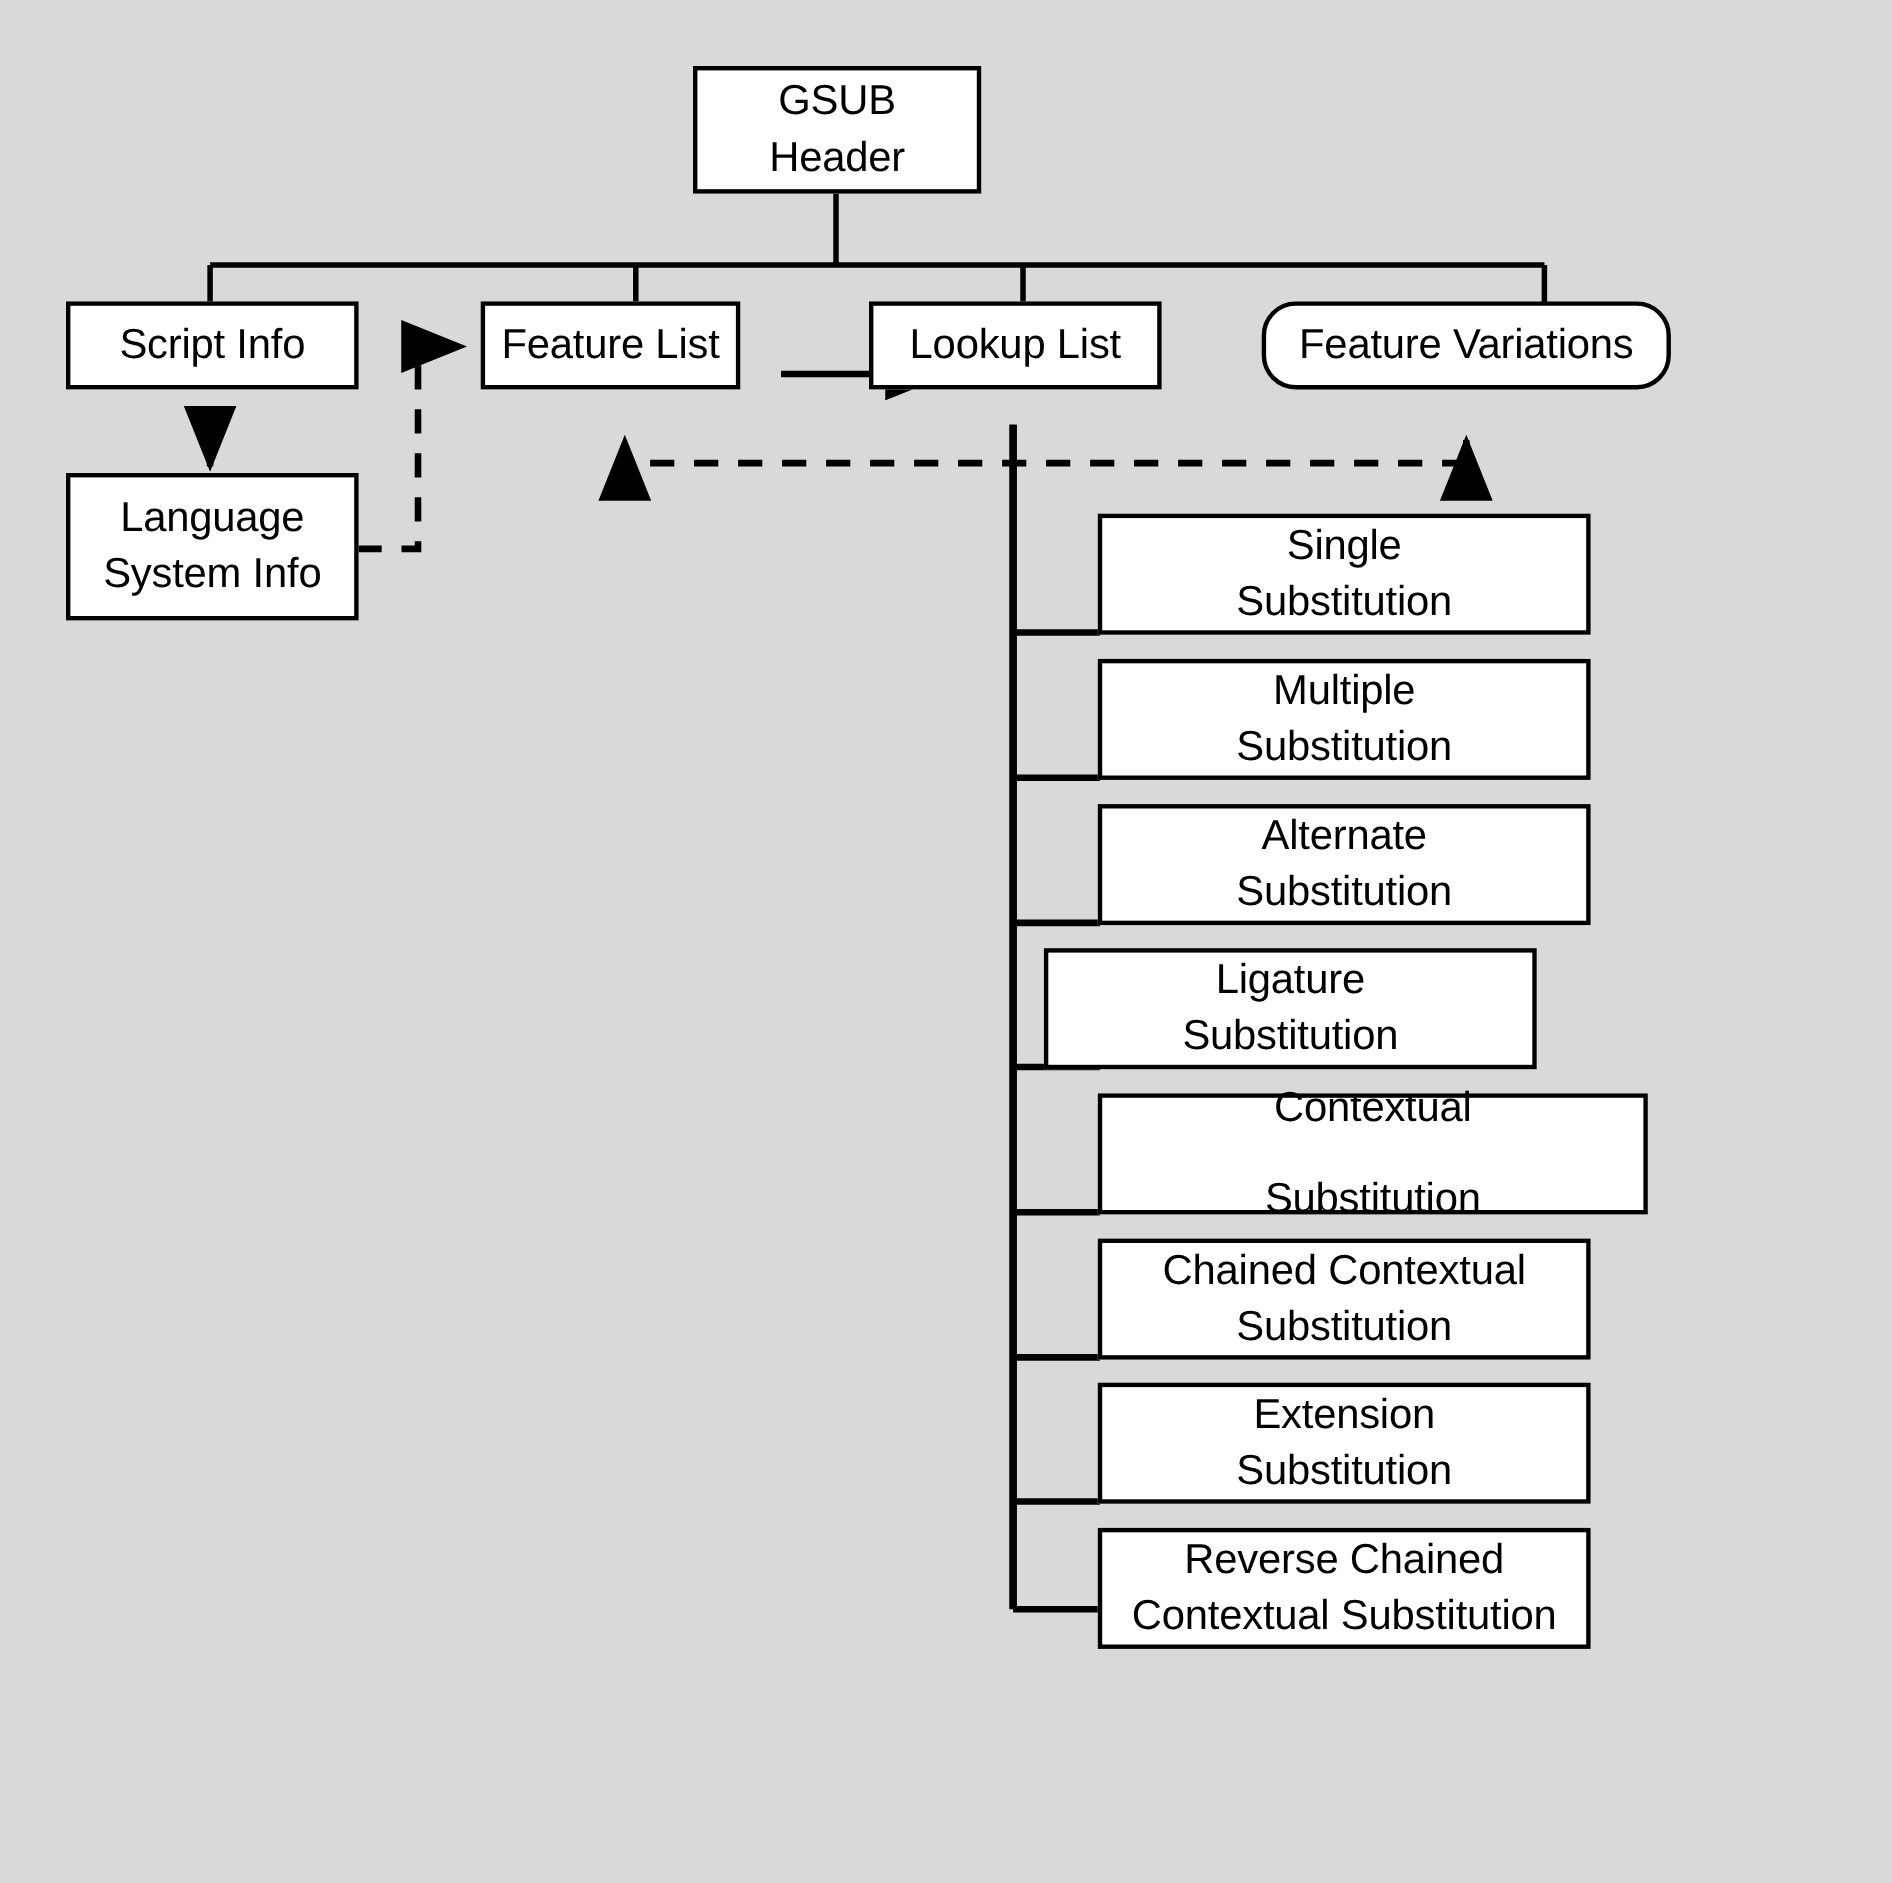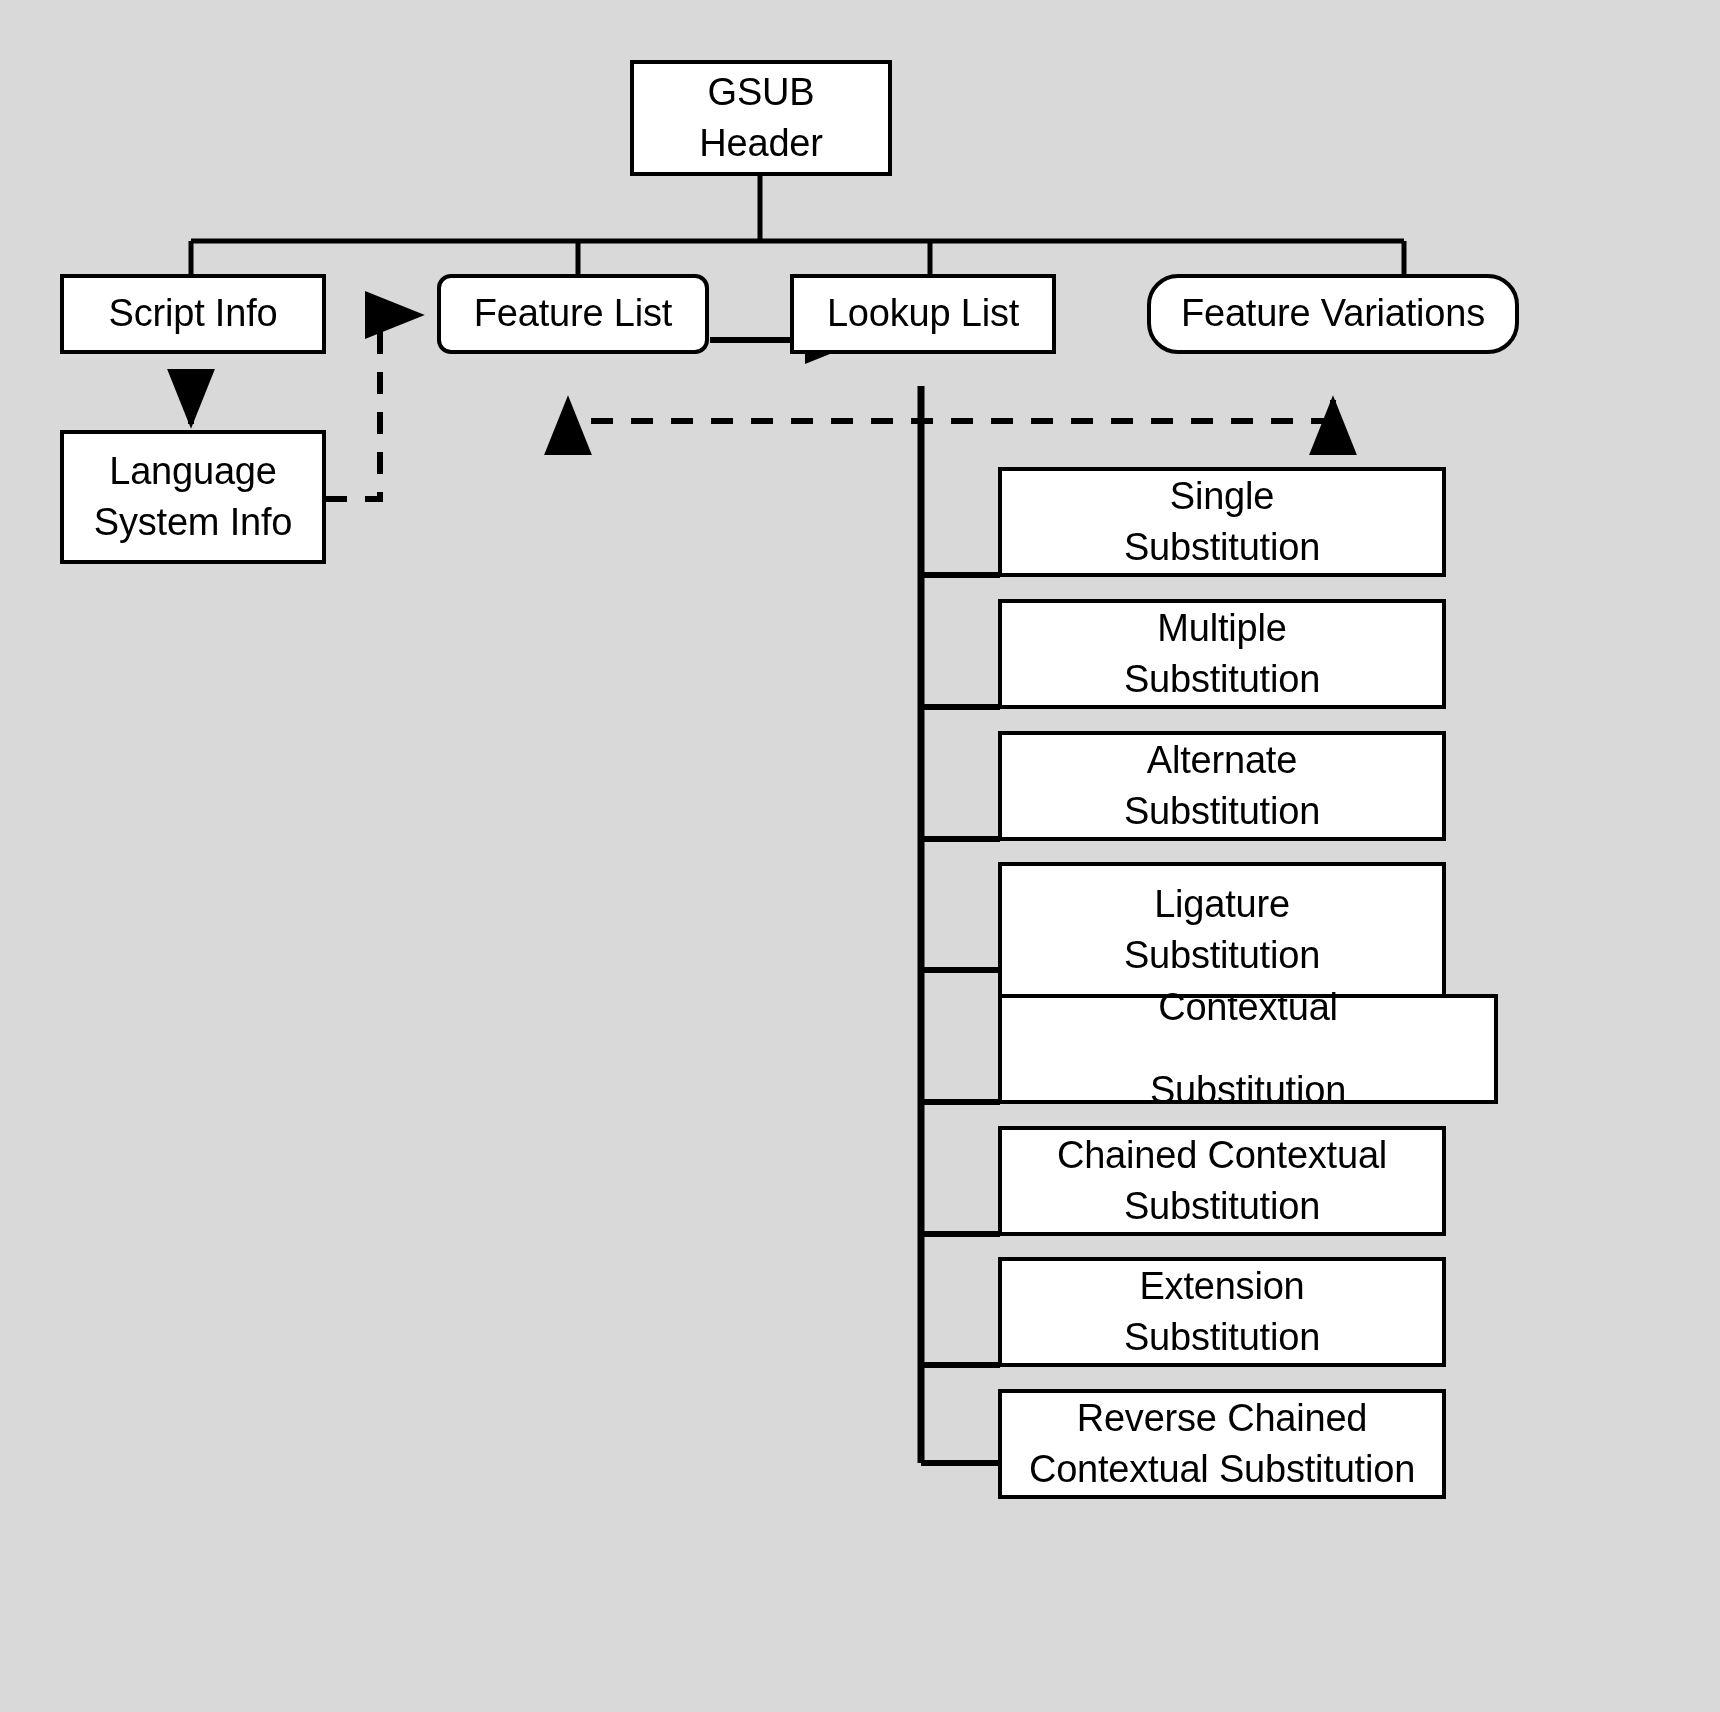--- a/index.html
+++ b/index.html
@@ -91,21 +91,21 @@
 
   <div class="node" style="left:630px; top:60px; width:262px; height:116px;">
     <span>GSUB</span>
     <span class="line2">Header</span>
   </div>
 
   <div class="node" style="left:60px; top:274px; width:266px; height:80px;">
     <span>Script Info</span>
   </div>
 
-  <div class="node" style="left:437px; top:274px; width:272px; height:80px;border-radius:14px;">
+  <div class="node" style="left:437px; top:274px; width:236px; height:80px;">
     <span>Feature List</span>
   </div>
 
   <div class="node" style="left:790px; top:274px; width:266px; height:80px;">
     <span>Lookup List</span>
   </div>
 
   <div class="node" style="left:1147px; top:274px; width:372px; height:80px;border-radius:31px;">
     <span>Feature Variations</span>
   </div>
@@ -123,21 +123,21 @@
   <div class="node" style="left:998px; top:599px; width:448px; height:110px;">
     <span>Multiple</span>
     <span class="line2">Substitution</span>
   </div>
 
   <div class="node" style="left:998px; top:731px; width:448px; height:110px;">
     <span>Alternate</span>
     <span class="line2">Substitution</span>
   </div>
 
-  <div class="node" style="left:998px; top:862px; width:448px; height:136px;">
+  <div class="node" style="left:949px; top:862px; width:448px; height:110px;">
     <span>Ligature</span>
     <span class="line2">Substitution</span>
   </div>
 
   <div class="node" style="left:998px; top:994px; width:500px; height:110px;gap:32px;">
     <span>Contextual</span>
     <span class="line2">Substitution</span>
   </div>
 
   <div class="node" style="left:998px; top:1126px; width:448px; height:110px;">

